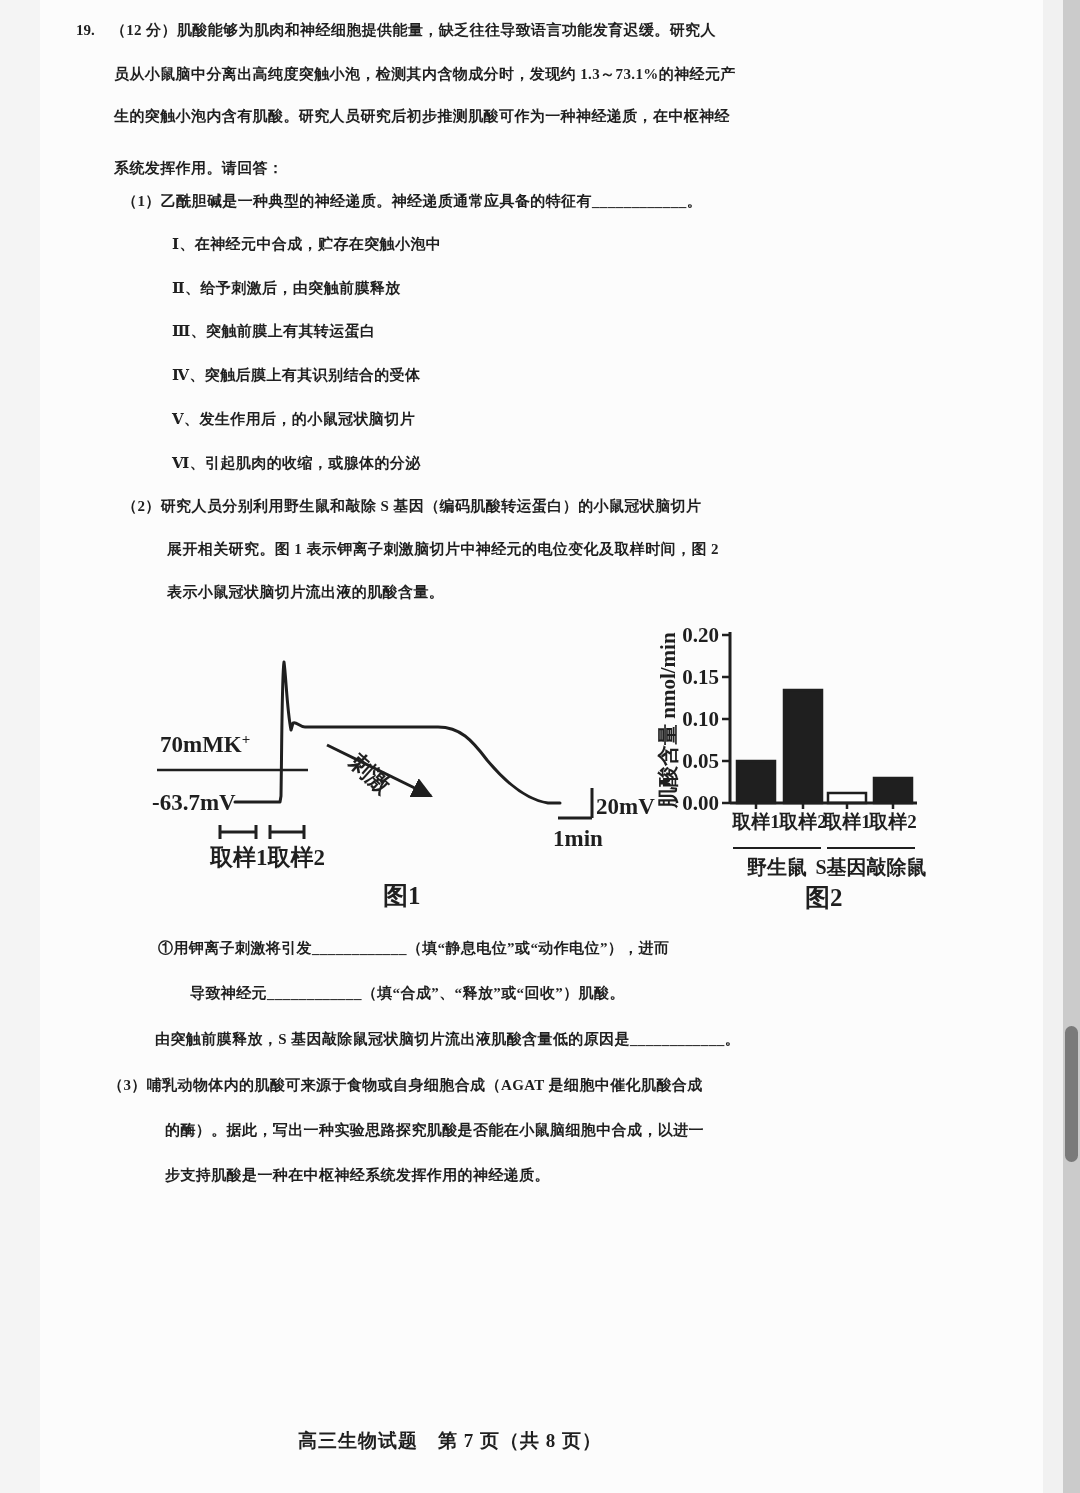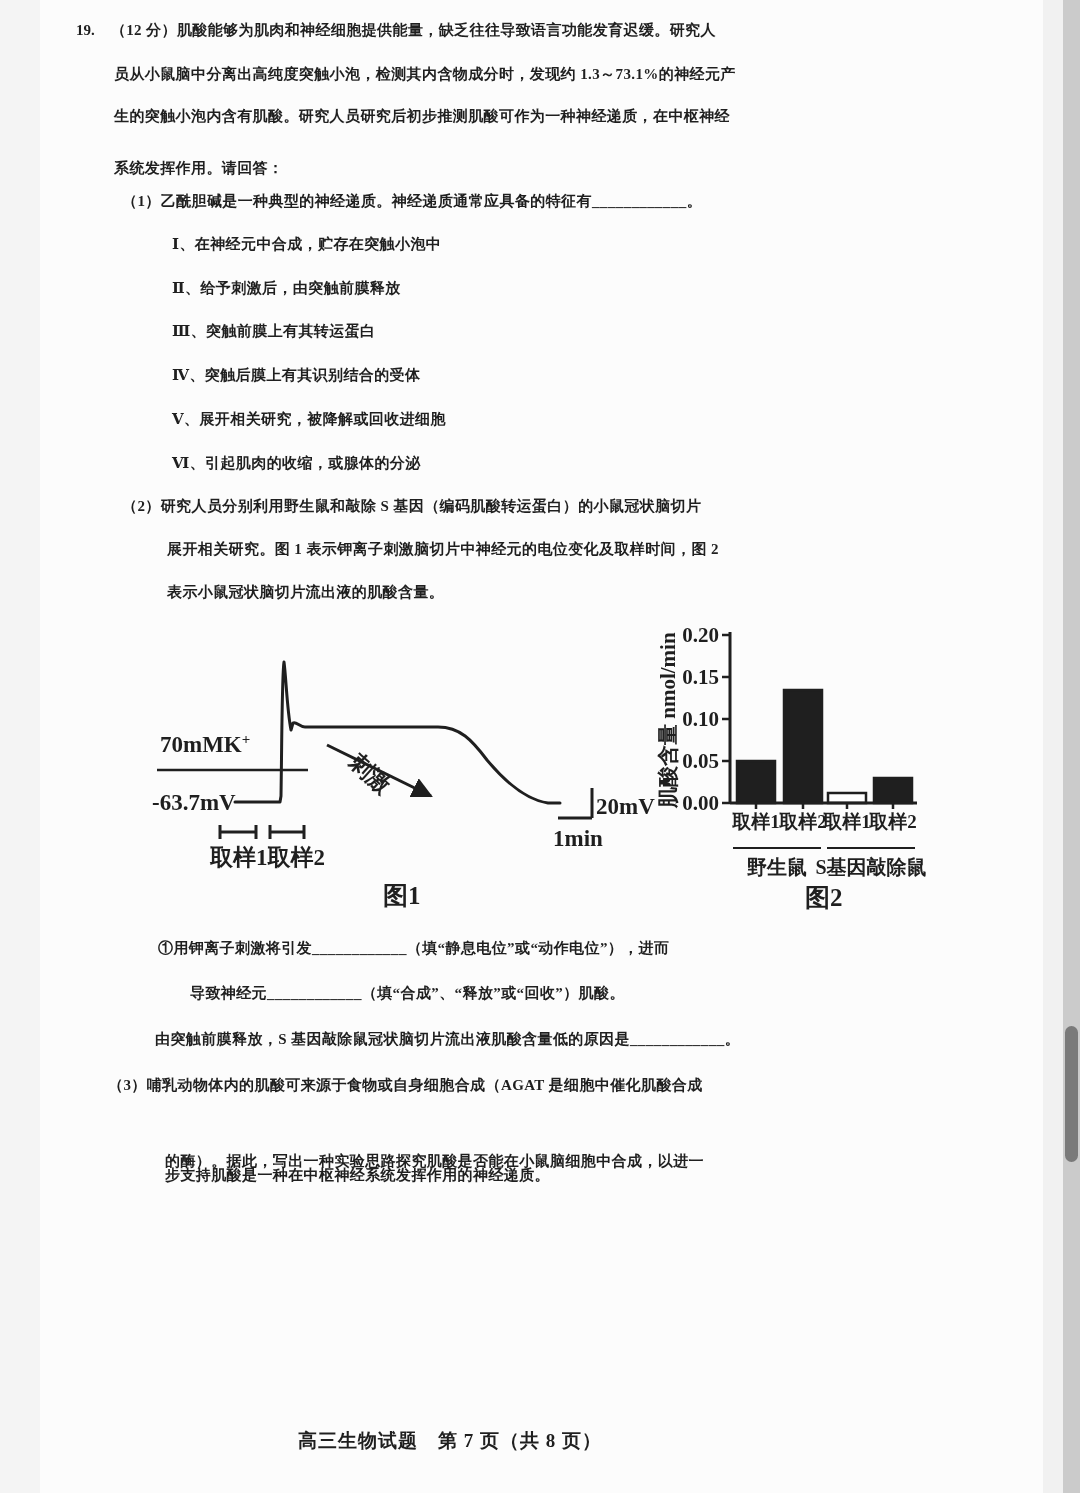--- a/index.html
+++ b/index.html
@@ -29,21 +29,21 @@
   <div class="ln" style="left:76px;top:15px;"><span class="num">19.</span><span>（12 分）肌酸能够为肌肉和神经细胞提供能量，缺乏往往导致语言功能发育迟缓。研究人</span></div>
   <div class="ln" style="left:114px;top:59px;">员从小鼠脑中分离出高纯度突触小泡，检测其内含物成分时，发现约 1.3～73.1%的神经元产</div>
   <div class="ln" style="left:114px;top:101px;">生的突触小泡内含有肌酸。研究人员研究后初步推测肌酸可作为一种神经递质，在中枢神经</div>
   <div class="ln" style="left:114px;top:144px;margin-top:9px;">系统发挥作用。请回答：</div>
 
   <div class="ln" style="left:122px;top:186px;">（1）乙酰胆碱是一种典型的神经递质。神经递质通常应具备的特征有____________。</div>
   <div class="ln" style="left:172px;top:229px;">Ⅰ、在神经元中合成，贮存在突触小泡中</div>
   <div class="ln" style="left:172px;top:273px;">Ⅱ、给予刺激后，由突触前膜释放</div>
   <div class="ln" style="left:172px;top:316px;text-align:center;">Ⅲ、突触前膜上有其转运蛋白</div>
   <div class="ln" style="left:172px;top:360px;">Ⅳ、突触后膜上有其识别结合的受体</div>
-  <div class="ln" style="left:172px;top:404px;">Ⅴ、展开相关研究，被降解或回收进细胞</div>
+  <div class="ln" style="left:172px;top:404px;">Ⅴ、发生作用后，的小鼠冠状脑切片</div>
   <div class="ln" style="left:172px;top:448px;">Ⅵ、引起肌肉的收缩，或腺体的分泌</div>
 
   <div class="ln" style="left:122px;top:491px;">（2）研究人员分别利用野生鼠和敲除 S 基因（编码肌酸转运蛋白）的小鼠冠状脑切片</div>
   <div class="ln" style="left:167px;top:534px;">展开相关研究。图 1 表示钾离子刺激脑切片中神经元的电位变化及取样时间，图 2</div>
   <div class="ln" style="left:167px;top:577px;">表示小鼠冠状脑切片流出液的肌酸含量。</div>
 
   <svg style="left:140px;top:612px;" width="540" height="312" viewBox="0 0 540 312">
     <defs>
       <marker id="ah" viewBox="0 0 10 10" refX="9" refY="5" markerWidth="7" markerHeight="7" orient="auto">
           <path d="M0,0 L10,5 L0,10 z" fill="#1f1f1f"></path>
@@ -112,21 +112,21 @@
     <text x="132" y="262" font-size="20" text-anchor="middle">野生鼠</text>
     <text x="226" y="262" font-size="20" text-anchor="middle">S基因敲除鼠</text>
     <text x="160" y="294" font-size="25">图2</text>
   </svg>
 
   <div class="ln" style="left:158px;top:933px;">①用钾离子刺激将引发____________（填“静息电位”或“动作电位”），进而</div>
   <div class="ln" style="left:190px;top:978px;">导致神经元____________（填“合成”、“释放”或“回收”）肌酸。</div>
   <div class="ln" style="left:155px;top:1024px;">由突触前膜释放，S 基因敲除鼠冠状脑切片流出液肌酸含量低的原因是____________。</div>
 
   <div class="ln" style="left:108px;top:1070px;">（3）哺乳动物体内的肌酸可来源于食物或自身细胞合成（AGAT 是细胞中催化肌酸合成</div>
-  <div class="ln" style="left:165px;top:1146px;">的酶）。据此，写出一种实验思路探究肌酸是否能在小鼠脑细胞中合成，以进一</div>
+  <div class="ln" style="left:165px;top:1115px;">的酶）。据此，写出一种实验思路探究肌酸是否能在小鼠脑细胞中合成，以进一</div>
   <div class="ln" style="left:165px;top:1160px;">步支持肌酸是一种在中枢神经系统发挥作用的神经递质。</div>
 
   <div class="footer">高三生物试题　第 7 页（共 8 页）</div>
 
   <div class="edge-right"></div>
   <div class="scroll-track"></div>
   <div class="scroll-thumb"></div>
 </div>
 
 </body></html>

